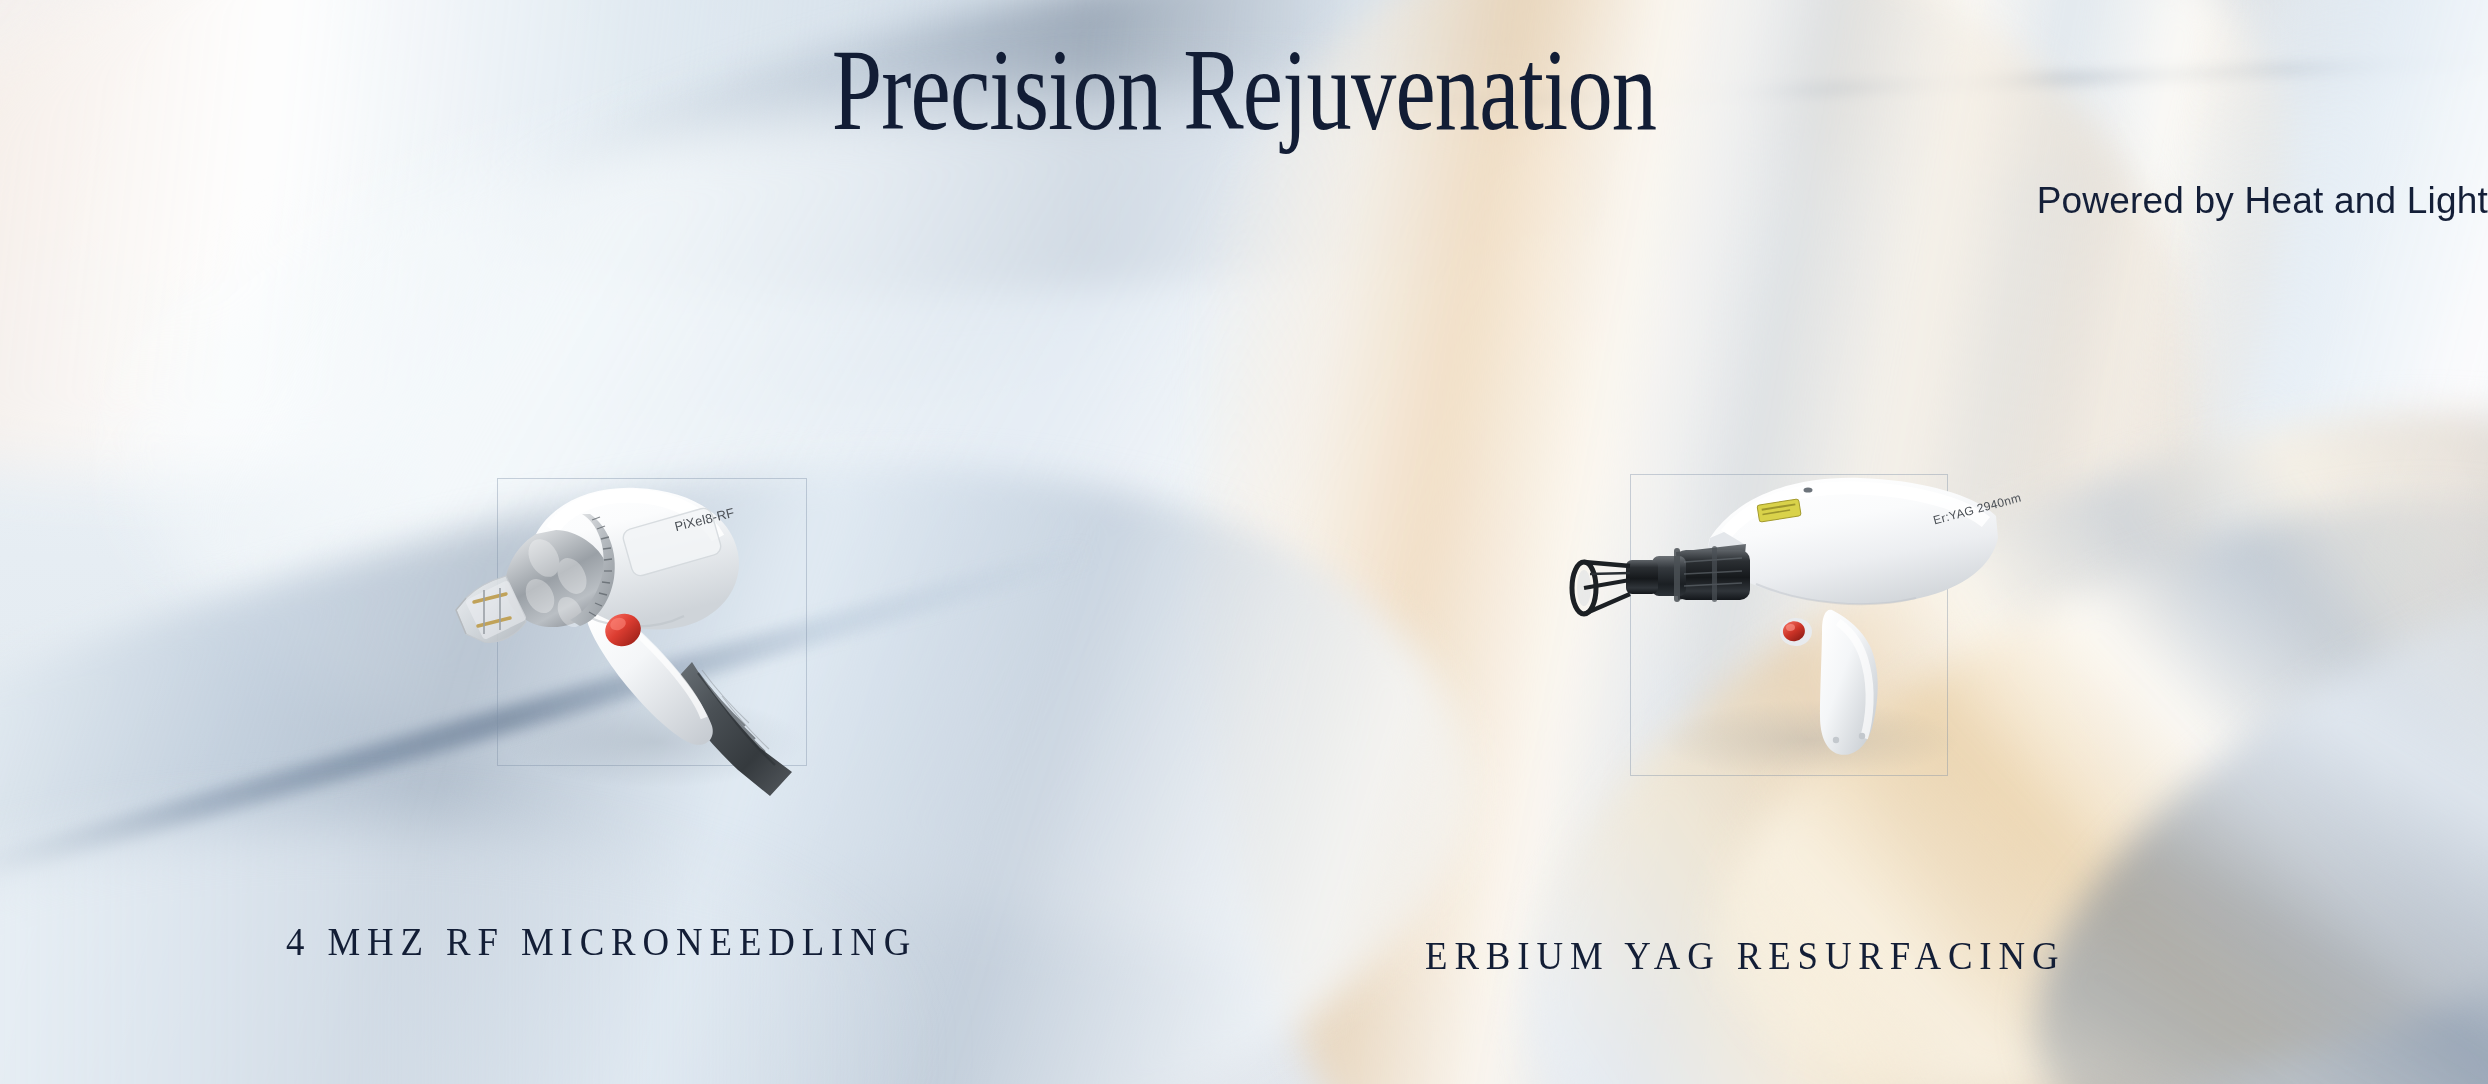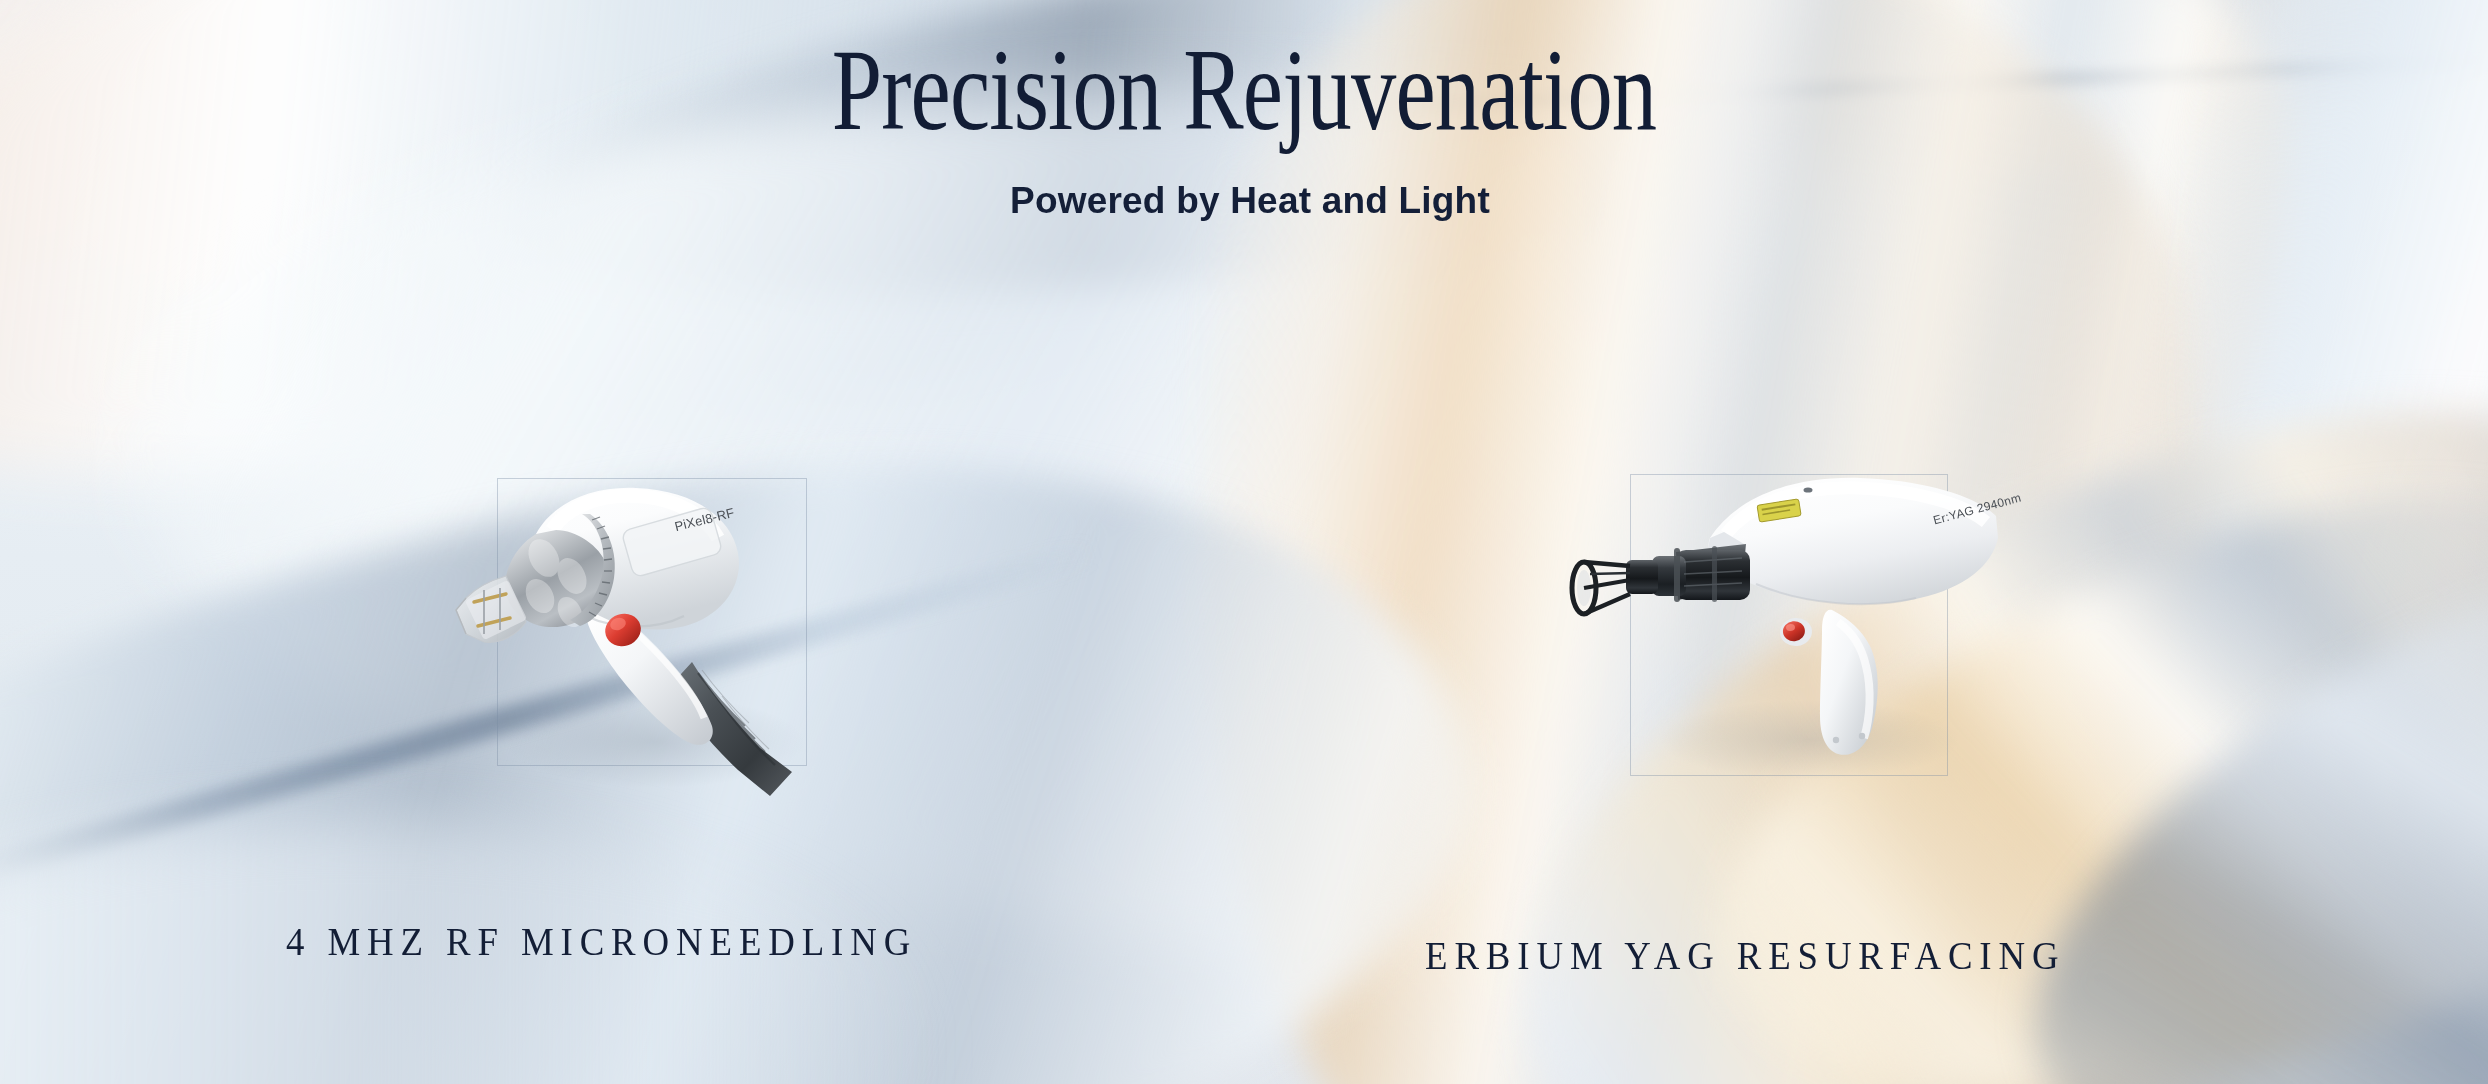--- a/index.html
+++ b/index.html
@@ -125,24 +125,24 @@
     font-weight:400;
     letter-spacing:-1px;
     color:#121d35;
     line-height:1.08;
     transform:scaleX(.78);
     transform-origin:center top;
     white-space:nowrap;
   }
   .subtitle {
     position:absolute; left:0; right:0; top:180px;
-    text-align:center;
+    text-align:right;
     font-family:"Liberation Sans", sans-serif;
     font-size:37px;
-    font-weight:700;
+    font-weight:400;
     color:#141f38;
     letter-spacing:.2px;
     white-space:nowrap;
     padding-left:12px;
   }
 
   .caption {
     position:absolute;
     font-family:"Liberation Serif", "DejaVu Serif", serif;
     font-size:40px;

